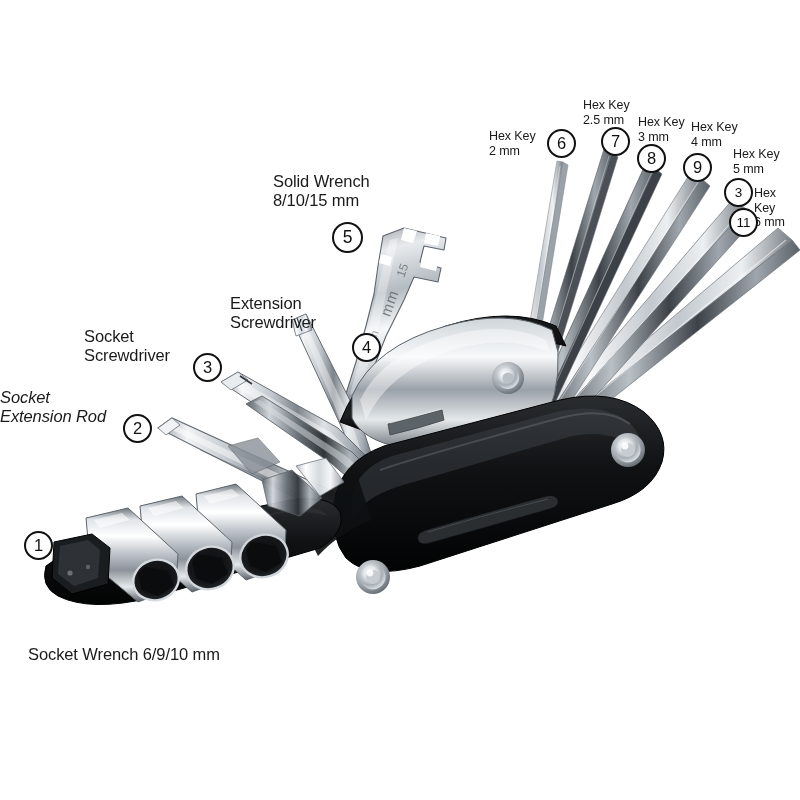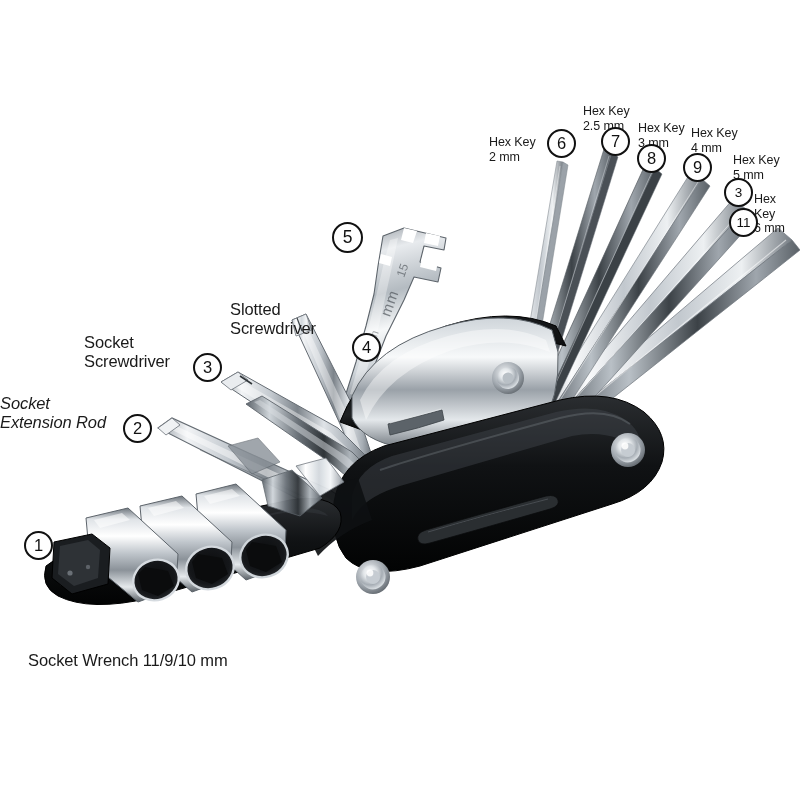--- a/index.html
+++ b/index.html
@@ -25,21 +25,20 @@
     height: 800px;
     pointer-events: none;
   }
   .callout-label {
     position: absolute;
     color: #1a1a1a;
     font-family: "Liberation Sans", sans-serif;
     line-height: 1.16;
     white-space: pre-line;
     letter-spacing: -0.1px;
-    margin-top: 6px;
   }
   .lbl-lg { font-size: 16.5px; }
   .lbl-sm { font-size: 12.5px; }
   .ta-l { text-align: left; }
 
   .badge {
     position: absolute;
     border: 2.1px solid #111111;
     border-radius: 50%;
     background: #ffffff;
@@ -329,31 +328,33 @@
       </g>
     </g>
 
     <g opacity="0.95">
       <path d="M262 480 L292 470 L322 498 L300 516 L268 506 Z" fill="url(#chromeDark)" stroke="#5d646b" stroke-width="0.8"></path>
       <path d="M296 466 L326 458 L344 482 L320 496 Z" fill="url(#chromeBright)" stroke="#6d747b" stroke-width="0.8"></path>
       <path d="M228 446 L258 438 L280 462 L252 474 Z" fill="#8a9198" stroke="#5d646b" stroke-width="0.7" opacity="0.85"></path>
     </g>
   </svg>
 
-
-  <div class="callout-label lbl-lg ta-l" style="left:230px; top:294px;">Slotted
+  <div class="callout-label lbl-lg ta-l" style="left:273px; top:172px;">Solid Wrench
+8/10/15 mm</div>
+
+  <div class="callout-label lbl-lg ta-l" style="left:230px; top:294px;">Extension
 Screwdriver</div>
 
   <div class="callout-label lbl-lg ta-l" style="left:84px; top:327px;">Socket
 Screwdriver</div>
 
   <div class="callout-label lbl-lg ta-l" style="left:0px; top:388px;font-style:italic;">Socket
 Extension Rod</div>
 
-  <div class="callout-label lbl-lg ta-l" style="left:28px; top:645px;">Socket Wrench 11/9/10 mm</div>
+  <div class="callout-label lbl-lg ta-l" style="left:28px; top:645px;">Socket Wrench 6/9/10 mm</div>
 
   <div class="callout-label lbl-sm ta-l" style="left:489px; top:129px;">Hex Key
 2 mm</div>
 
   <div class="callout-label lbl-sm ta-l" style="left:583px; top:98px;">Hex Key
 2.5 mm</div>
 
   <div class="callout-label lbl-sm ta-l" style="left:638px; top:115px;">Hex Key
 3 mm</div>
 

